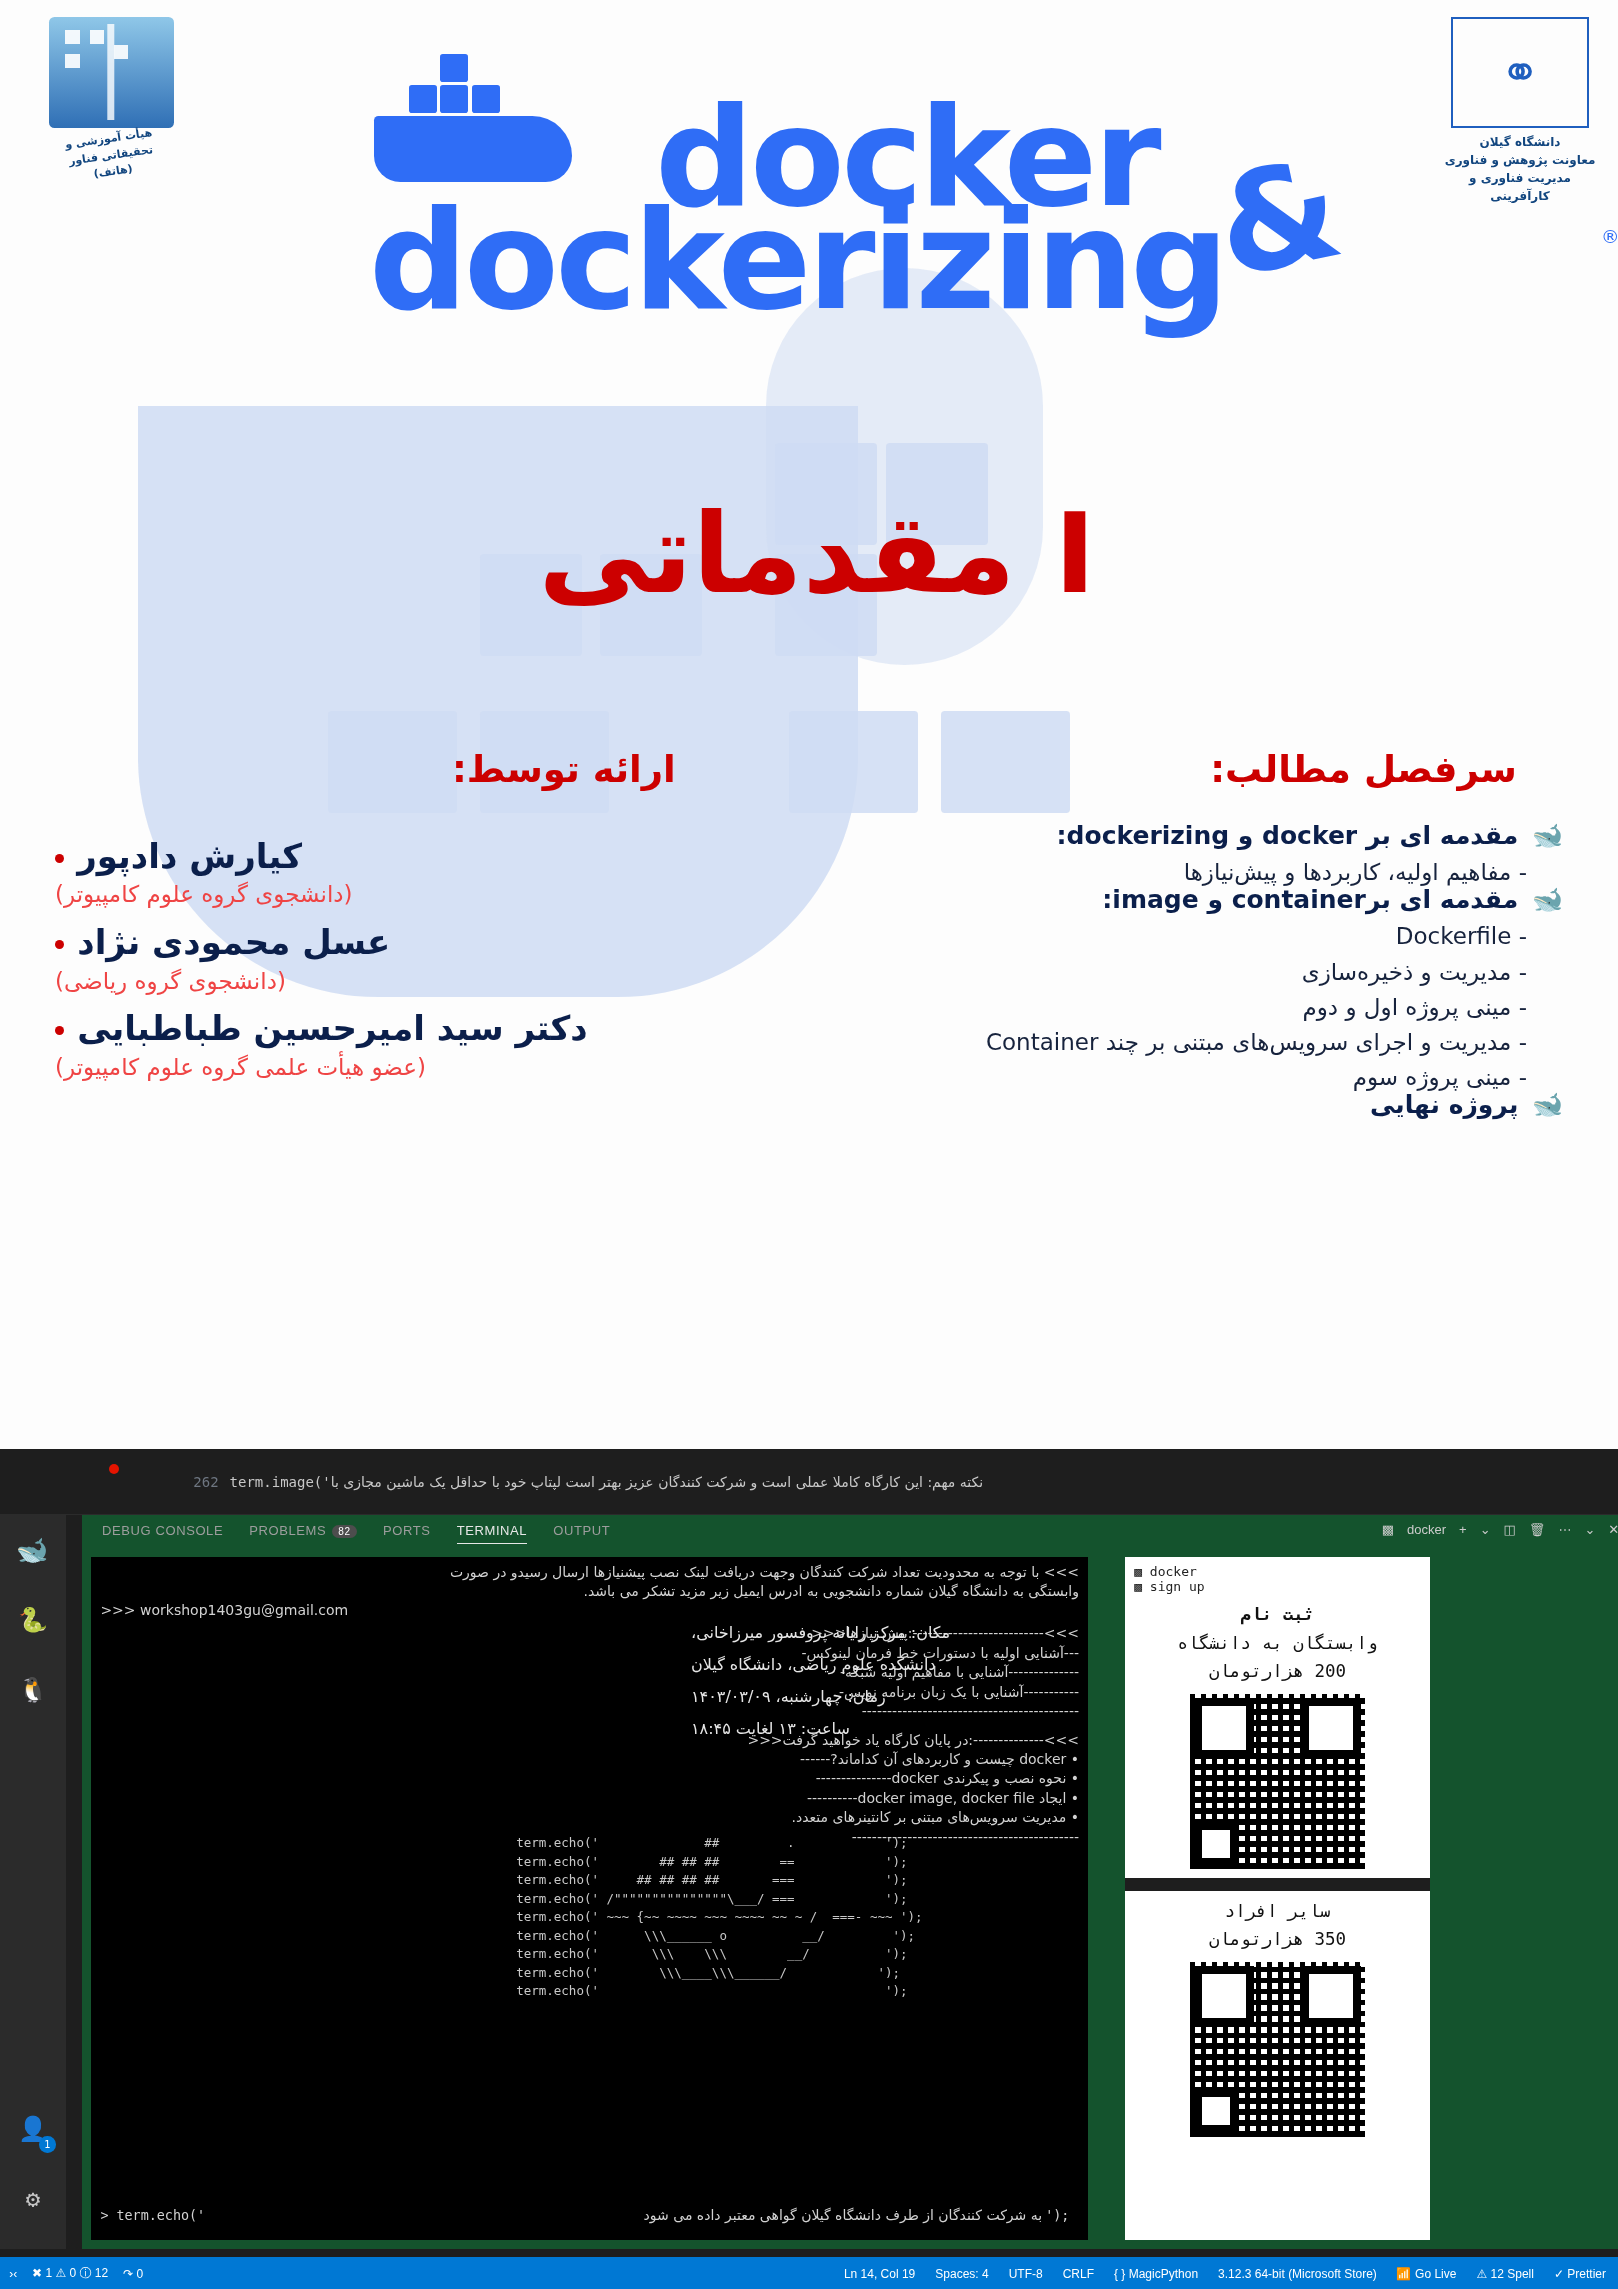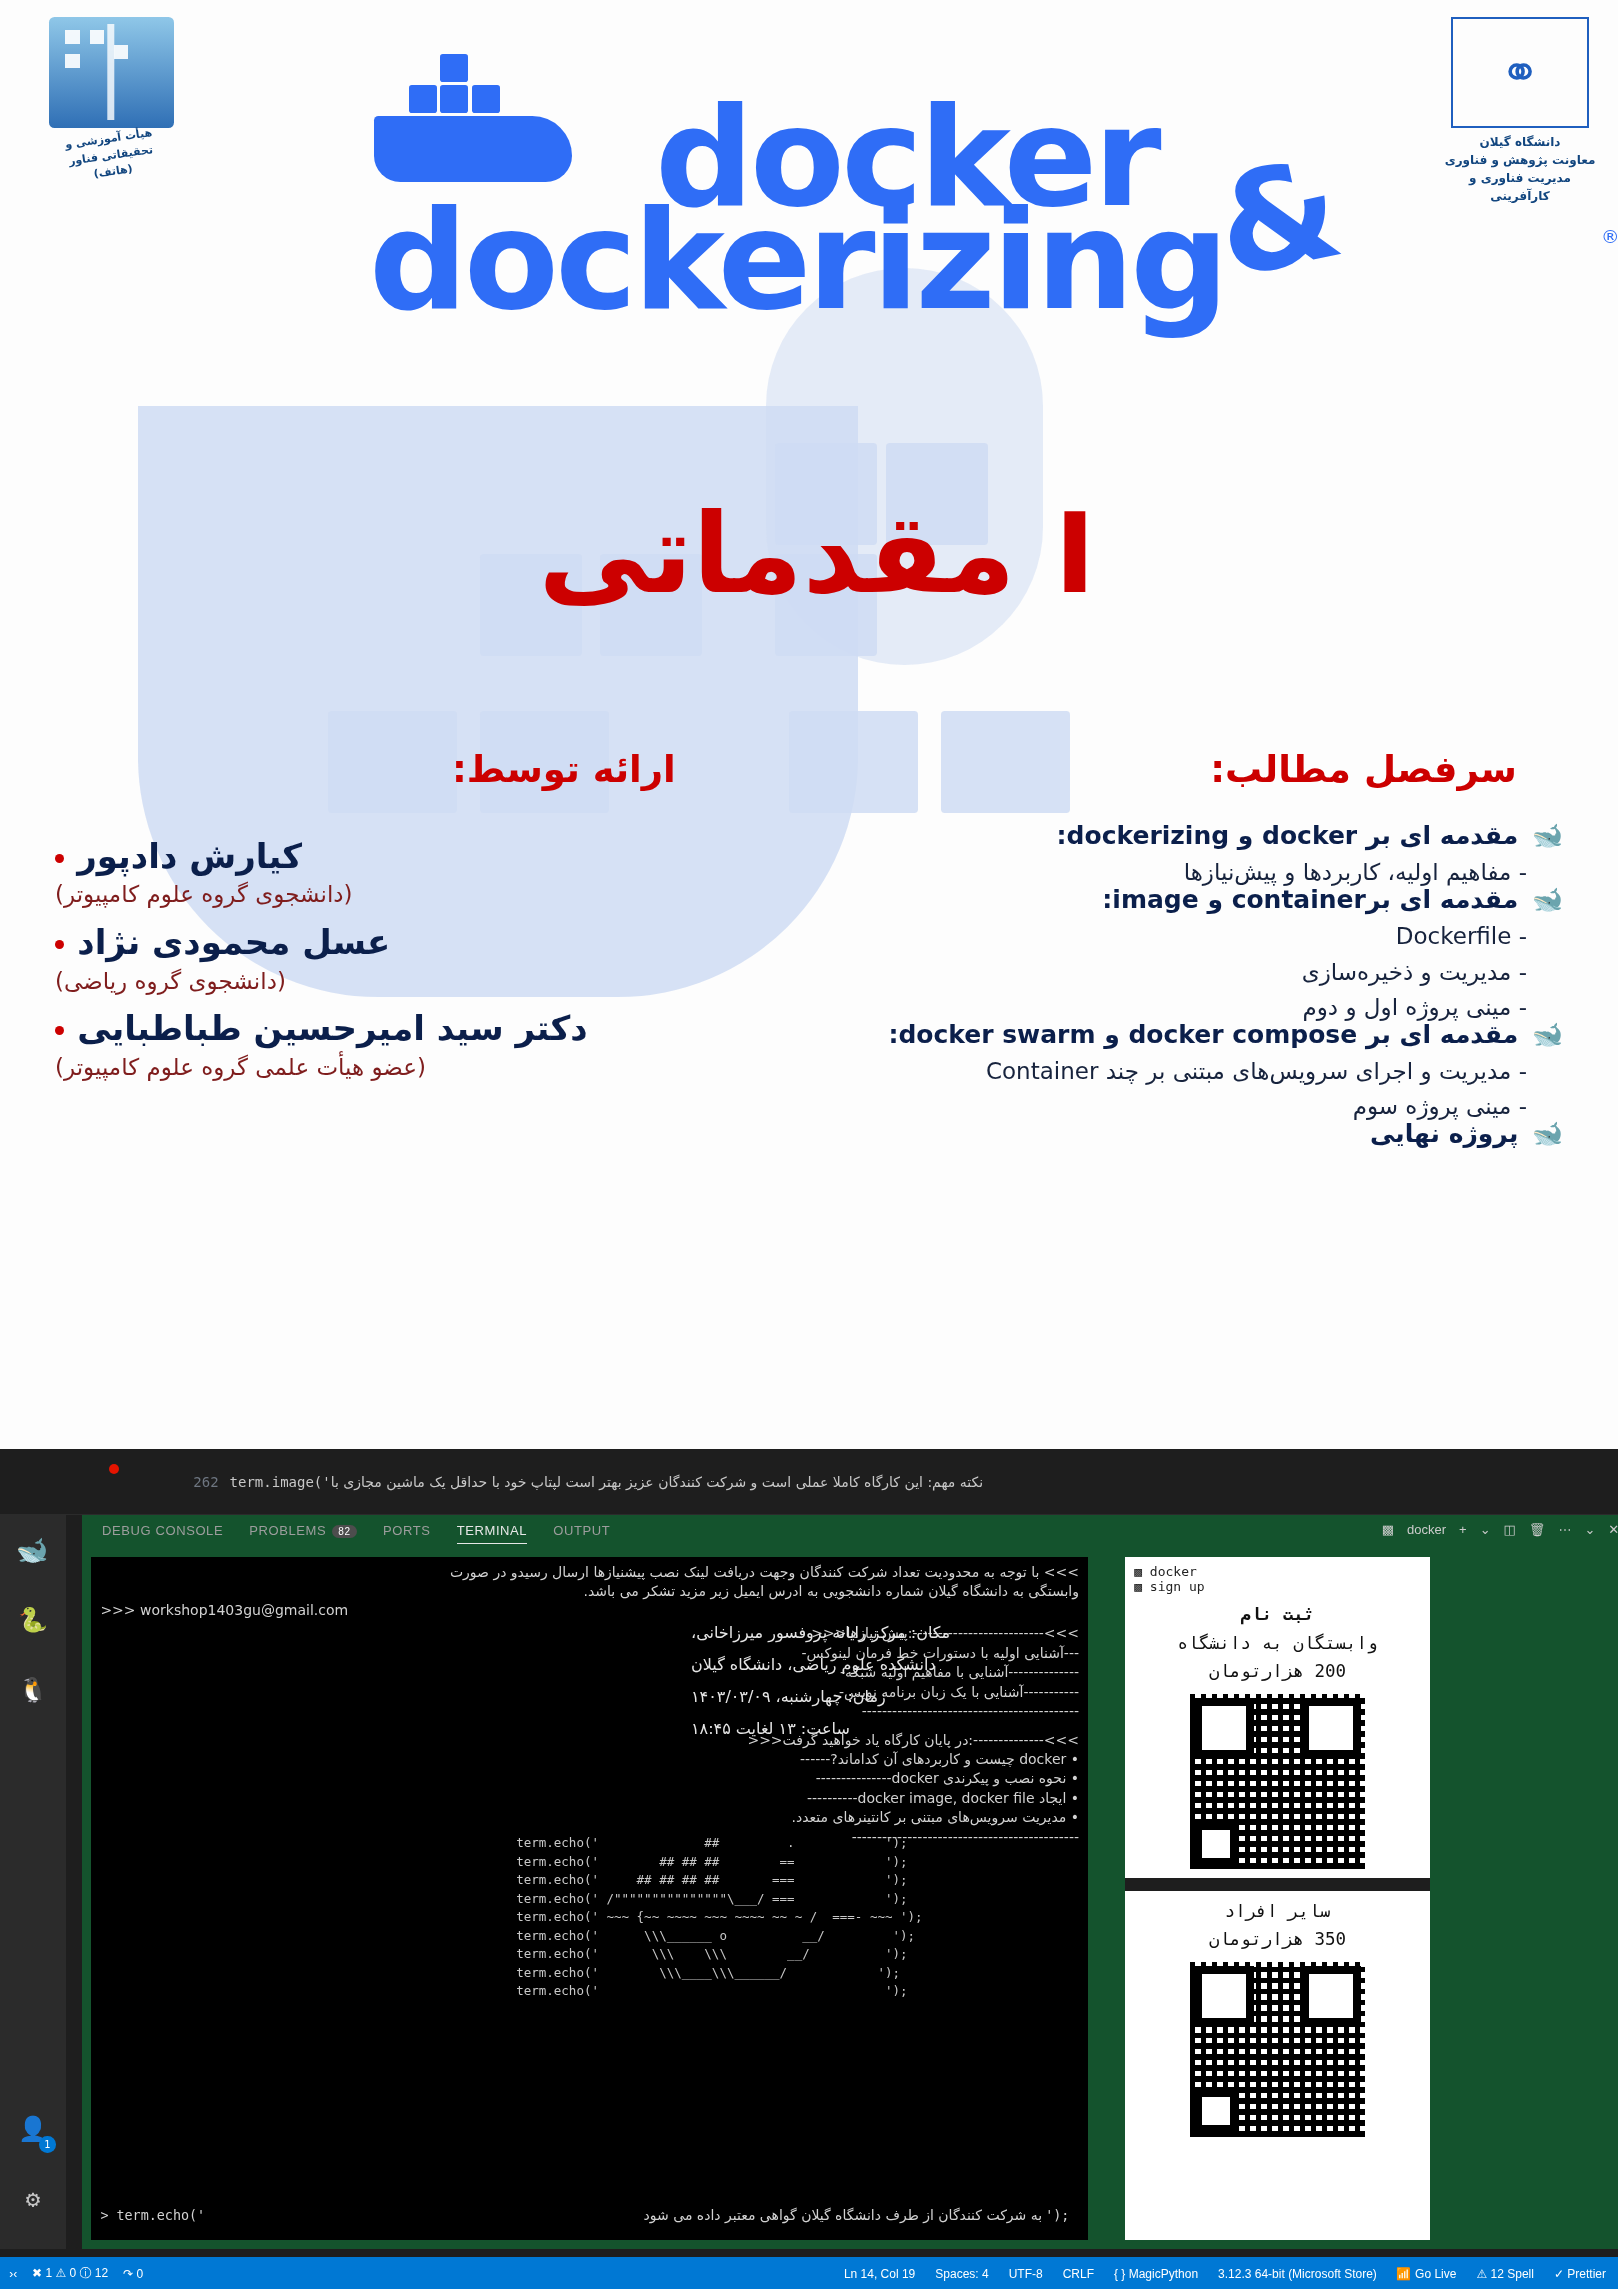--- a/index.html
+++ b/index.html
@@ -98,21 +98,21 @@
   .topics { position:absolute; right:55px; top:821px; width:720px; direction:rtl; text-align:right; }
   .topic-main {
     font-size:25px; font-weight:bold; color:#0b1f4b; direction:rtl;
   }
   .topic-main .wl { display:inline-block; width:37px; color:#2f6df6; }
   .topic-sub {
     font-size:23px; color:#17233d; margin-top:9.2px; padding-right:37px; direction:rtl;
   }
   .presenters { position:absolute; left:55px; top:821px; width:637px; direction:rtl; text-align:left; }
   .pres-name { font-size:34px; font-weight:bold; color:#0b1f4b; margin-top:14.8px; }
-  .pres-role { font-size:23px; color:#7f1d1d; margin-top:5.5px; }
+  .pres-role { font-size:23px; color:#ef4444; margin-top:5.5px; }
   .dot { display:inline-block; width:9.2px; height:9.2px; border-radius:50%; background:#cc0000; margin-right:13px; vertical-align:middle;}
 
   
   .vscode {
     position:absolute; left:0; top:1449px; width:1619px; height:841px;
     background:#1e1e1e; color:#d4d4d4;
     font-family:"DejaVu Sans Mono", monospace;
   }
   .editor-strip {
     position:absolute; left:0; top:0; width:1619px; height:66px;
@@ -261,24 +261,20 @@
     <div class="topic-sub">- مفاهیم اولیه، کاربردها و پیش‌نیازها</div>
 
     <div class="topic-main">
       <span class="wl">🐋</span>
       <span>مقدمه ای برcontainer و image:</span>
     </div>
     <div class="topic-sub">- Dockerfile</div>
     <div class="topic-sub">- مدیریت و ذخیره‌سازی</div>
     <div class="topic-sub">- مینی پروژه اول و دوم</div>
 
-    <div class="topic-main">
-      <span class="wl">🐋</span>
-      <span>مقدمه ای بر docker compose و docker swarm:</span>
-    </div>
     <div class="topic-sub">- مدیریت و اجرای سرویس‌های مبتنی بر چند Container</div>
     <div class="topic-sub">- مینی پروژه سوم</div>
 
     <div class="topic-main">
       <span class="wl">🐋</span>
       <span>پروژه نهایی</span>
     </div>
   </div>
 
   <div class="presenters">

